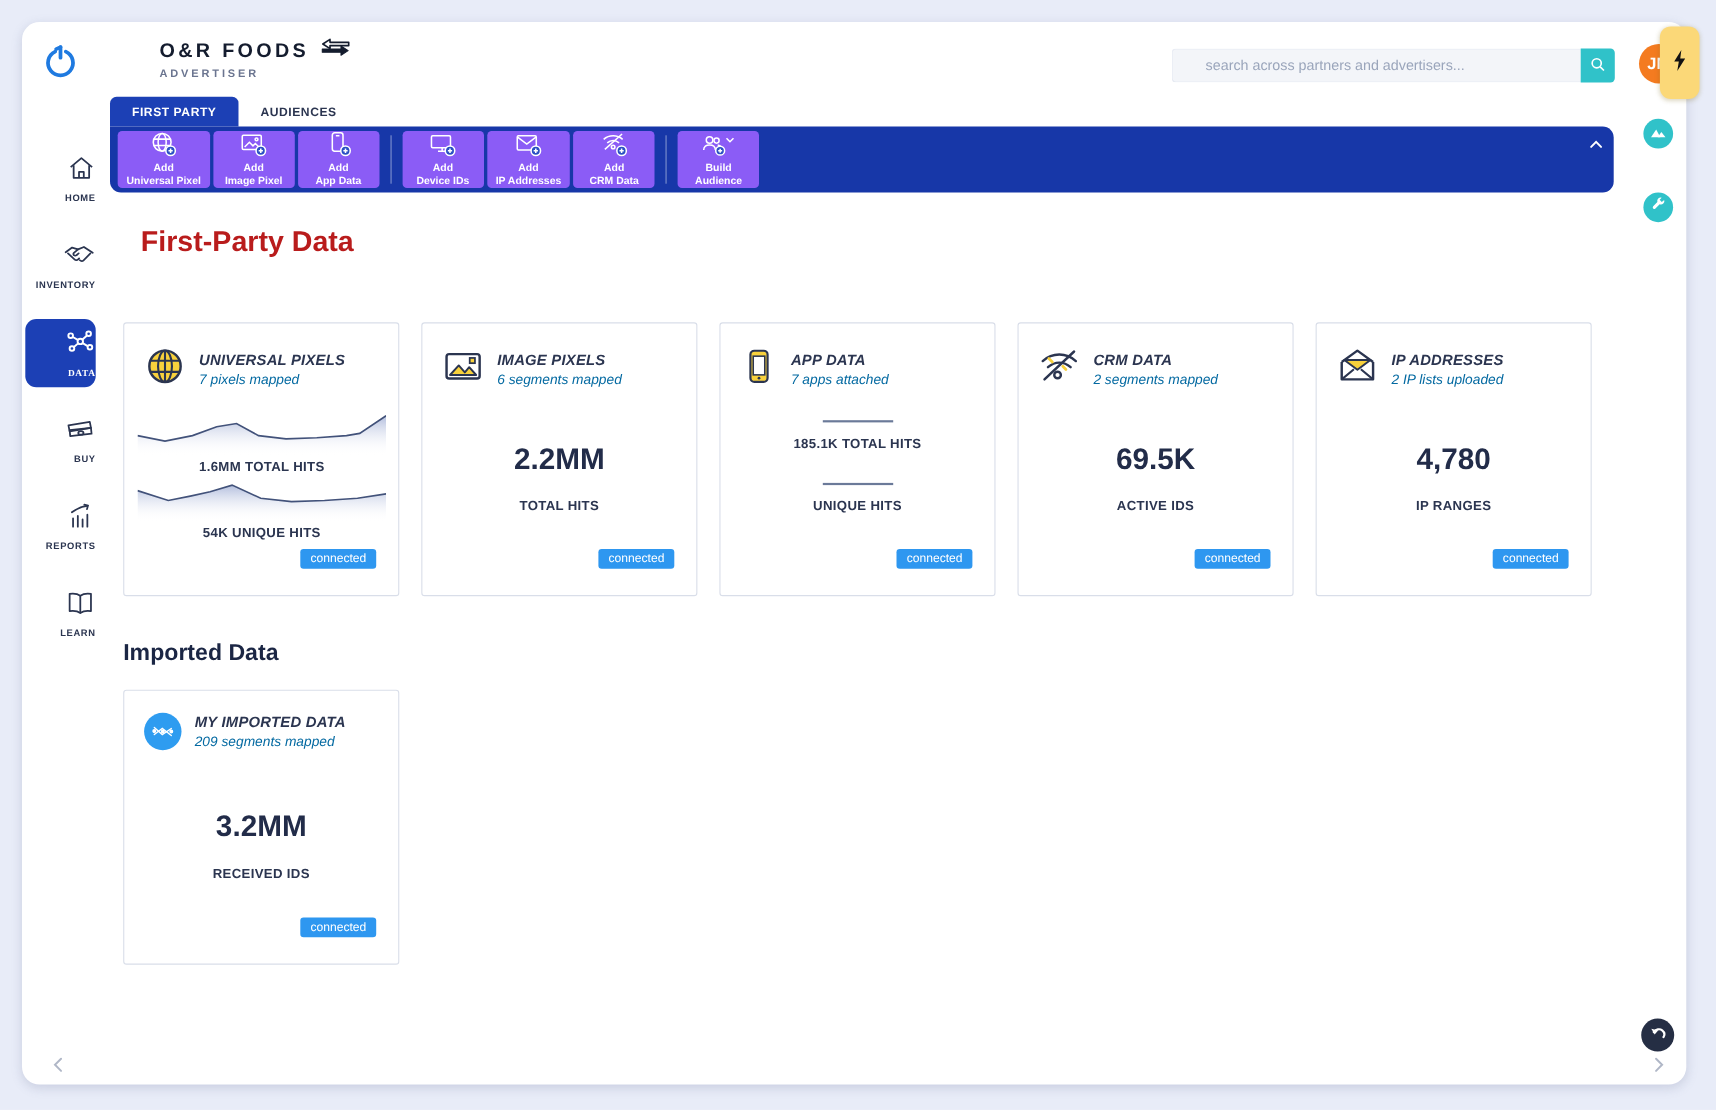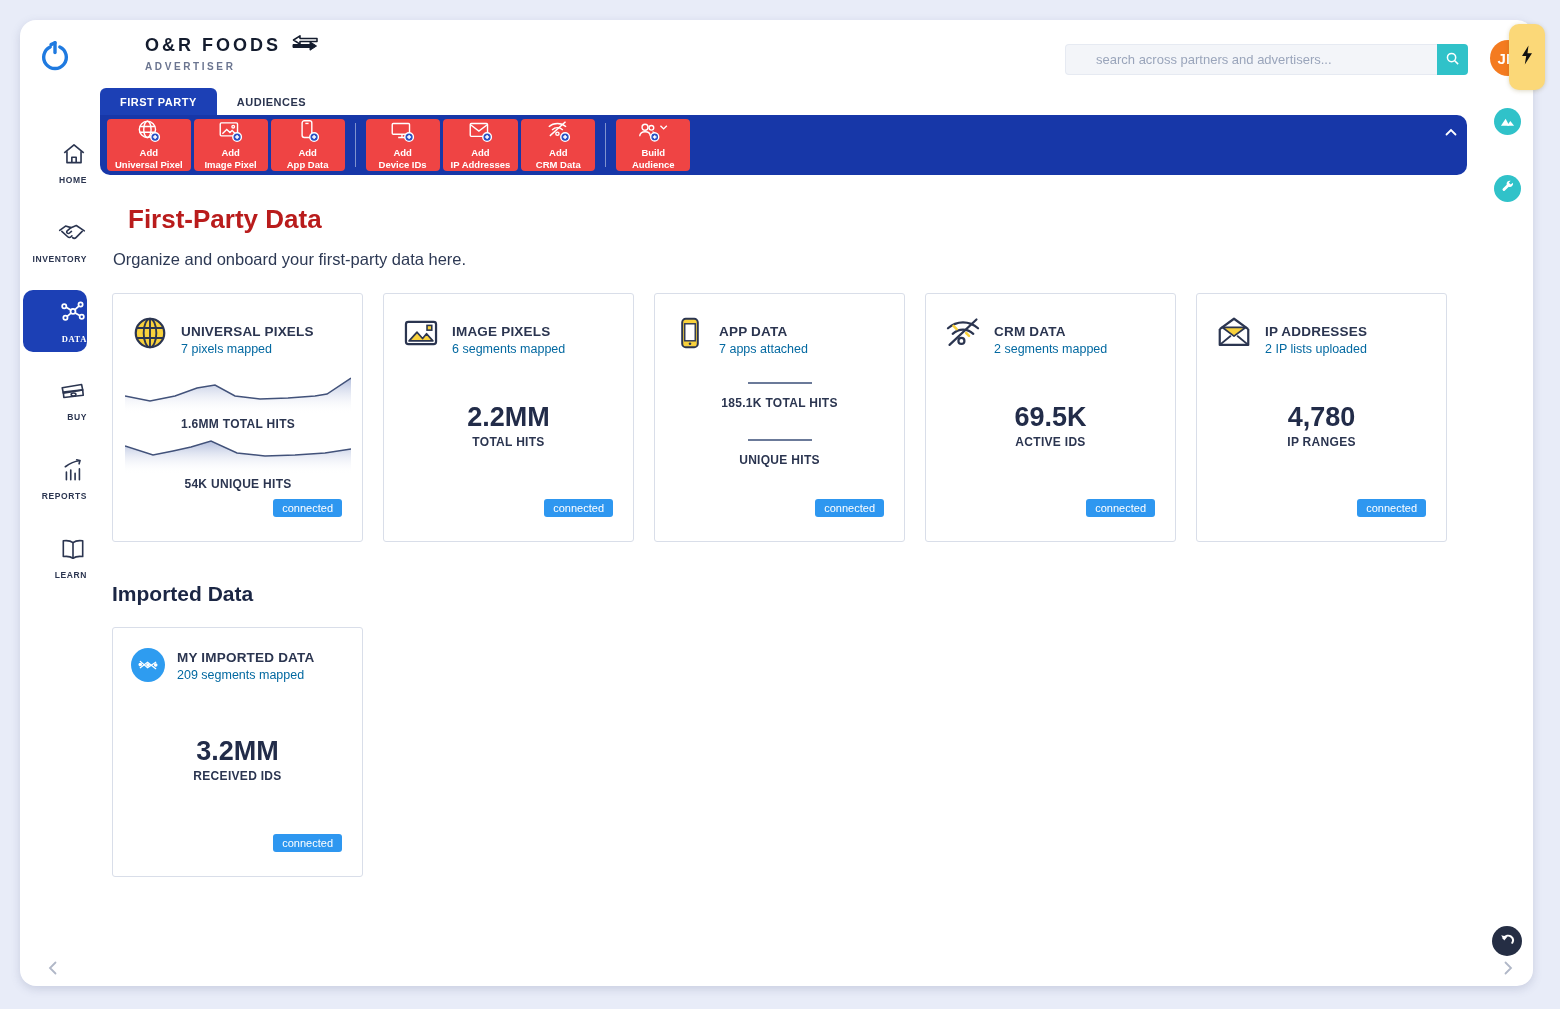--- a/index.html
+++ b/index.html
@@ -51,21 +51,21 @@
     font-size:11px; font-weight:700; letter-spacing:.5px; border-radius:6px 6px 0 0; cursor:pointer;
   }
   .tab.active { background:#1c40b5; color:#fff; }
   .tab.inactive { background:#fff; color:#2b3550; }
   .toolbar {
     position:absolute; left:80px; top:95px; width:1367px; height:60px;
     background:#1737a8; border-radius:0 10px 10px 10px;
   }
   .toolbar-inner { display:flex; align-items:center; height:100%; padding:4px 7px; gap:3px; }
   .tool-btn {
-    background:#ef4444; border:none; border-radius:4px; height:52px; min-width:74px;
+    background:#8b5cf6; border:none; border-radius:4px; height:52px; min-width:74px;
     padding:4px 8px 5px; display:flex; flex-direction:column; align-items:center; justify-content:center;
     color:#fff; cursor:pointer; font-family:"Liberation Sans",sans-serif;
   }
   .tool-btn .lbl { font-size:9.5px; line-height:1.25; font-weight:600; text-align:center; white-space:nowrap; }
   .tool-sep { width:1px; height:44px; background:rgba(255,255,255,.45); margin:0 7px; }
   .toolbar-collapse { position:absolute; right:10px; top:7px; cursor:pointer; }
   
   .sidebar { position:absolute; left:0; top:112px; width:70px; display:flex; flex-direction:column; gap:17px; align-items:center; }
   .nav-item {
     width:64px; height:62px; border-radius:10px; display:flex; flex-direction:column;
@@ -75,33 +75,33 @@
   .nav-item.active { background:#1c40b5; }
   .nav-item.active .nav-label { color:#fff;font-family:Liberation Serif, serif; }
   
   .page-title { position:absolute; left:108px; top:184px; font-size:26px; font-weight:700; color:#b91c1c; }
   .page-sub { position:absolute; left:93px; top:230px; font-size:16.5px; color:#2d3954; }
   .cards-row { position:absolute; left:92px; top:273px; display:flex; gap:20px; }
   .card {
     width:251px; height:249px; background:#fff; border:1px solid #d9dee9; border-radius:3px;
     position:relative; cursor:pointer;
   }
-  .card-head { display:flex; align-items:flex-end; gap:12px; padding:20px 14px 0 18px; }
+  .card-head { display:flex; align-items:center; gap:12px; padding:20px 14px 0 18px;font-style:italic; }
   .card-title { font-size:13.5px; font-weight:700; color:#2b3550; letter-spacing:.2px; }
   .card-sub { font-size:12.5px; color:#0369a1; margin-top:3px; }
   .spark { display:block; margin:0 auto; }
   .spark-block1 { position:absolute; left:12px; top:80px; width:226px; }
   .spark-block2 { position:absolute; left:12px; top:140px; width:226px; }
   .metric-label { font-size:12px; font-weight:700; color:#2b3550; text-align:center; letter-spacing:.3px; margin-top:3px; }
   .flatline { width:64px; height:2px; background:#6b7a99; margin:0 auto 12px; }
   .flat-block1 { position:absolute; left:0; right:0; top:88px; }
   .flat-block2 { position:absolute; left:0; right:0; top:145px; }
   .value-block { position:absolute; left:0; right:0; top:108px; text-align:center; }
   .big-value { font-size:27px; font-weight:700; color:#222c49; }
-  .value-label { font-size:12px; font-weight:700; color:#2b3550; letter-spacing:.3px; margin-top:2px; }
+  .value-label { font-size:12px; font-weight:700; color:#2b3550; letter-spacing:.3px; margin-top:20px; }
   .badge {
     position:absolute; right:20px; bottom:24px; background:#2e97f0; color:#fff;
     font-size:11px; padding:3px 9px; border-radius:3px;
   }
   .imported-title { position:absolute; left:92px; top:562px; font-size:21px; font-weight:700; color:#1b2644; }
   .imported-row { position:absolute; left:92px; top:607px; }
   .imported-row .card { height:250px; }
   .round-icon { width:34px; height:34px; border-radius:50%; background:#2e9cf0; display:flex; align-items:center; justify-content:center; flex:none; }
   
   .fab { position:absolute; width:27px; height:27px; border-radius:50%; background:#30c2c9;
@@ -324,21 +324,20 @@
         <svg width="28" height="24" viewBox="0 0 26 22" fill="none" stroke="#2b3550" stroke-width="1.5" stroke-linejoin="round">
           <path d="M13 5c-2.2-1.6-5.5-2.1-9-1.6V18c3.5-.5 6.8 0 9 1.6 2.2-1.6 5.5-2.1 9-1.6V3.4c-3.5-.5-6.8 0-9 1.6z"></path>
           <path d="M13 5v14.6"></path>
         </svg>
       </span>
       <span class="nav-label">LEARN</span>
     </div>
   </nav>
 
   <h1 class="page-title">First-Party Data</h1>
-  <p class="page-sub">Organize and onboard your first-party data here.</p>
 
   <div class="cards-row">
 
     <div class="card">
       <div class="card-head">
         <span class="card-icon">
           <svg width="38" height="38" viewBox="0 0 24 24">
             <circle cx="12" cy="12" r="9" fill="#f8d13c" stroke="#2b3550" stroke-width="1.4"></circle>
             <ellipse cx="12" cy="12" rx="4" ry="9" fill="none" stroke="#2b3550" stroke-width="1.2"></ellipse>
             <path d="M3.6 8.8h16.8M3.6 15.2h16.8M12 3v18" fill="none" stroke="#2b3550" stroke-width="1.2"></path>

